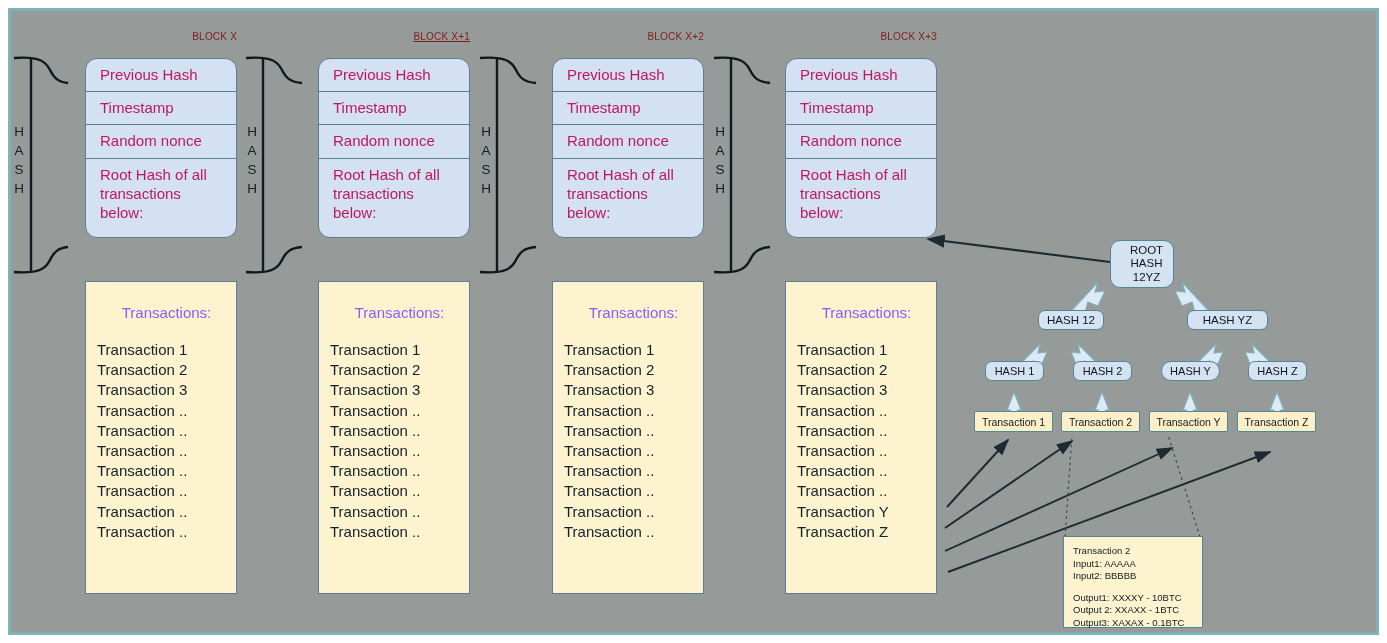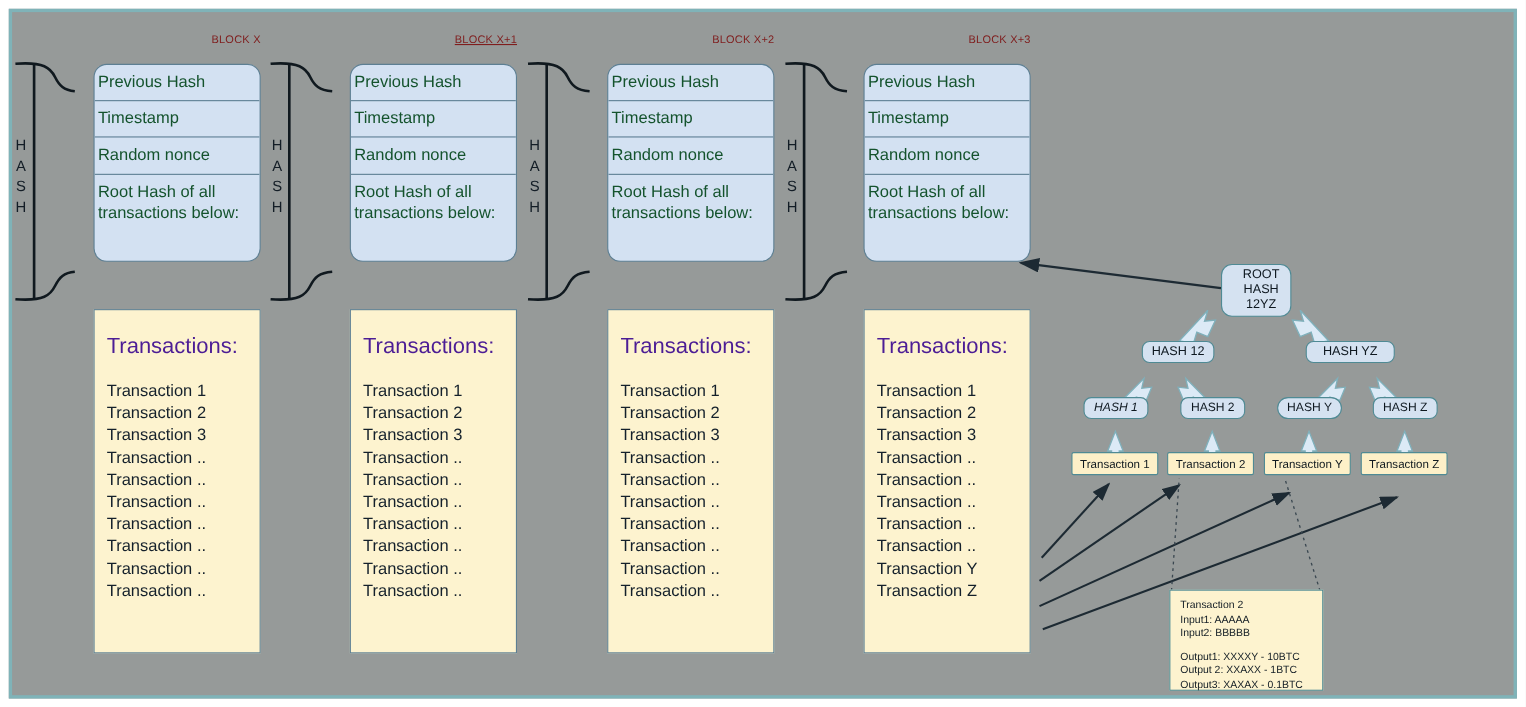--- a/index.html
+++ b/index.html
@@ -39,40 +39,41 @@
   }
   .block-header {
     position: absolute;
     width: 152px;
     background: #d3e1f2;
     border: 1.6px solid #5d7f93;
     border-radius: 12px;
     overflow: hidden;
   }
   .hdr-row {
-    padding: 6px 9px 7px 3px;
+    padding: 6px 9px 7px 14px;
     font-size: 15px;
-    color: #14532d;
+    color: #be185d;
     line-height: 1.28;
     border-bottom: 1.3px solid #5d7f93;
   }
   .hdr-row:last-child { border-bottom: none; }
   .hdr-row.tall { min-height: 78px; }
 
   .tx-panel {
     position: absolute;
     width: 152px;
     background: #fdf3cf;
     border: 1.6px solid #5d7f93;
     padding: 22px 0 0 11px;
   }
   .tx-head {
-    font-size: 20px;
-    color: #4c1d95;
+    font-size: 15px;
+    color: #8b5cf6;
     margin-bottom: 19px;
+    text-align: center;
   }
   .tx-line {
     font-size: 15px;
     color: #14202b;
     line-height: 20.2px;
     white-space: nowrap;
   }
 
   
   .hash-label {
@@ -315,21 +316,21 @@
 
   <div class="node root" style="left:1110px; top:240px; width:64px; height:48px;">
     <span>ROOT</span>
     <span>HASH</span>
     <span>12YZ</span>
   </div>
 
   <div class="node mid" style="left:1038px; top:310px; width:66px; height:20px;">HASH 12</div>
   <div class="node mid" style="left:1187px; top:310px; width:81px; height:20px;">HASH YZ</div>
 
-  <div class="node leafhash" style="left:985px; top:361px; width:59px; height:20px;font-style:italic;">HASH 1</div>
+  <div class="node leafhash" style="left:985px; top:361px; width:59px; height:20px;">HASH 1</div>
   <div class="node leafhash" style="left:1073px; top:361px; width:59px; height:20px;">HASH 2</div>
   <div class="node leafhash" style="left:1161px; top:361px; width:59px; height:20px;border-radius:10px;">HASH Y</div>
   <div class="node leafhash" style="left:1248px; top:361px; width:59px; height:20px;">HASH Z</div>
 
   <div class="leaf-tx" style="left:974px; top:411px; width:79px; height:21px;">Transaction 1</div>
   <div class="leaf-tx" style="left:1061px; top:411px; width:79px; height:21px;">Transaction 2</div>
   <div class="leaf-tx" style="left:1149px; top:411px; width:79px; height:21px;">Transaction Y</div>
   <div class="leaf-tx" style="left:1237px; top:411px; width:79px; height:21px;">Transaction Z</div>
 
   <div class="detail-box" style="left:1063px; top:536px; width:140px; height:92px;">

